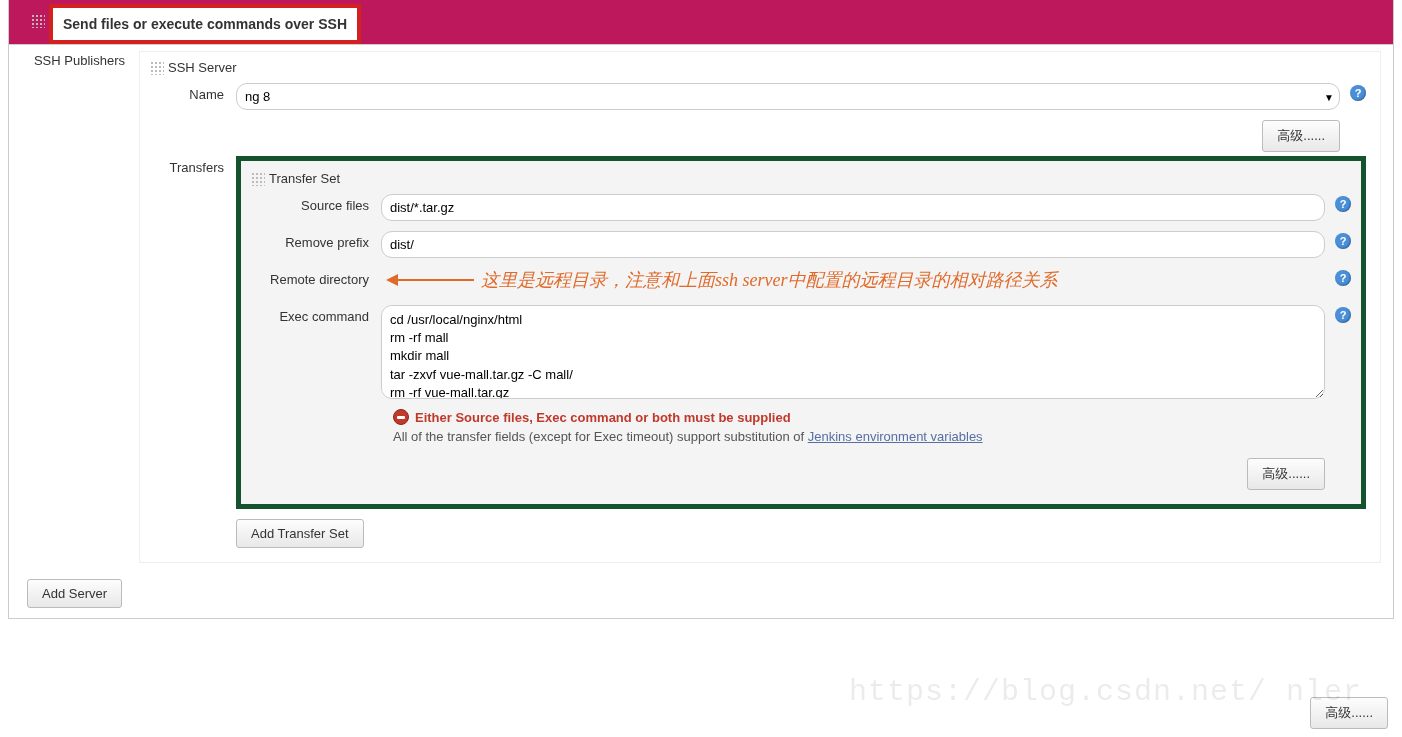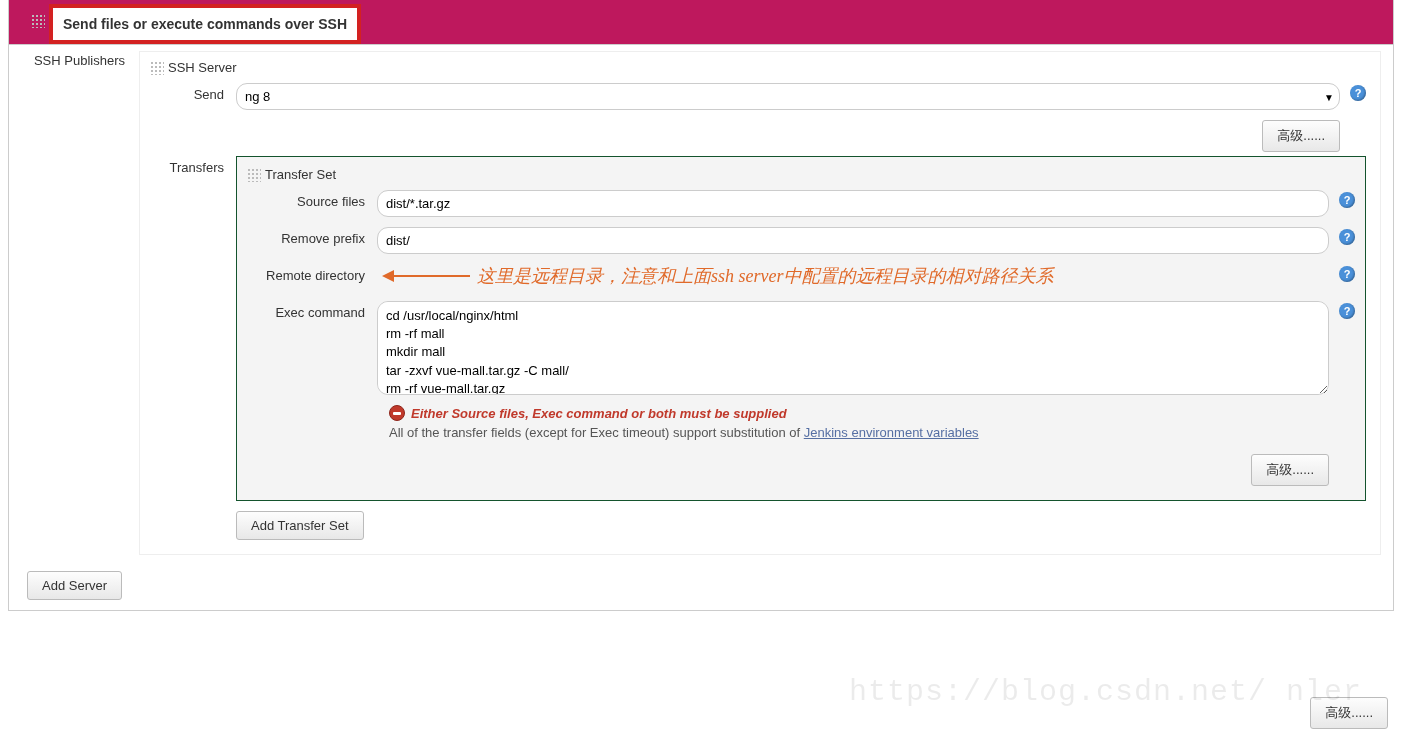--- a/index.html
+++ b/index.html
@@ -18,28 +18,28 @@
 .field-row { display:flex; align-items:flex-start; margin-bottom:10px;}
 .field-label { width:130px; text-align:right; padding:4px 12px 0 0; color:#333;}
 .field-input-wrap { flex:1; position:relative; display:flex; align-items:flex-start;}
 .field-input-wrap .help-icon { margin-left:10px; flex-shrink:0; margin-top:2px;}
 textarea { min-height:94px; resize:both; line-height:1.4;}
 .btn { background: linear-gradient(#fdfdfd,#e8e8e8); border:1px solid #bbb; border-radius:3px; padding:6px 14px; font-size:13px; cursor:pointer; color:#333;}
 .btn-row-right { text-align:right; margin-top:6px; margin-bottom:4px;}
 .error-row { display:flex; align-items:center; gap:6px; margin-top:6px;}
 .error-circle { width:16px; height:16px; border-radius:50%; background:#c0392b; border:1px solid #8e261b; position:relative; flex-shrink:0;}
 .error-circle::after { content:''; position:absolute; left:3px; right:3px; top:6px; height:3px; background:#fff; border-radius:1px;}
-.error-text { color:#c0392b; font-weight:bold;font-style:italic;}
+.error-text { color:#c0392b; font-weight:bold;}
 .info-text { color:#555; margin-top:4px;}
 .info-text a { color:#566fa3; text-decoration:underline; cursor:pointer;}
 .arrow-ann { position:absolute; color:#e06a2a; font-family: "SimSun","NSimSun",serif; font-size:18px; display:flex; align-items:center; white-space:nowrap;}
 .arrow-svg { width:90px; height:16px;}
 .watermark { position:absolute; right:40px; bottom:28px; color:rgba(0,0,0,0.08); font-family:"Courier New",monospace; font-size:30px; letter-spacing:1px; pointer-events:none;}
 .bottom-btn { position:absolute; right:14px; bottom:8px;}
-.transfers-box { border:1px solid #14532d; background:#f4f4f4; padding:10px;}
+.transfers-box { border:5px solid #14532d; background:#f4f4f4; padding:10px;}
 .main-table { display:flex; padding:6px 12px 6px 18px;}
 .left-col { width:112px; text-align:right; padding-right:14px; padding-top:2px;}
 </style>
 </head>
 <body>
 
 <div class="close-x">X</div>
 <span class="help-icon help-top">?</span>
 
 <div style="border:1px solid #ccc; border-top:none; border-bottom:none; margin:0 8px; background:#be185d; height:44px; position:relative;">
@@ -52,21 +52,21 @@
     <div class="left-col">SSH Publishers</div>
     <div style="flex:1; border:1px solid #eee; background:#ef4444; padding:0;">
 
       <div class="inner-box" style="border:none; background:#fff; padding:8px 14px 4px 10px;">
         <div class="legend">
             <span class="drag-dots"></span>
             <span>SSH Server</span>
           </div>
 
         <div class="field-row">
-          <div class="field-label" style="width:86px;">Send</div>
+          <div class="field-label" style="width:86px;">Name</div>
           <div class="field-input-wrap">
             <div class="select-wrap">
               <select class="wide">
                 <option>ng               8</option>
               </select>
               <span class="select-caret">▼</span>
             </div>
             <span class="help-icon">?</span>
           </div>
         </div>

